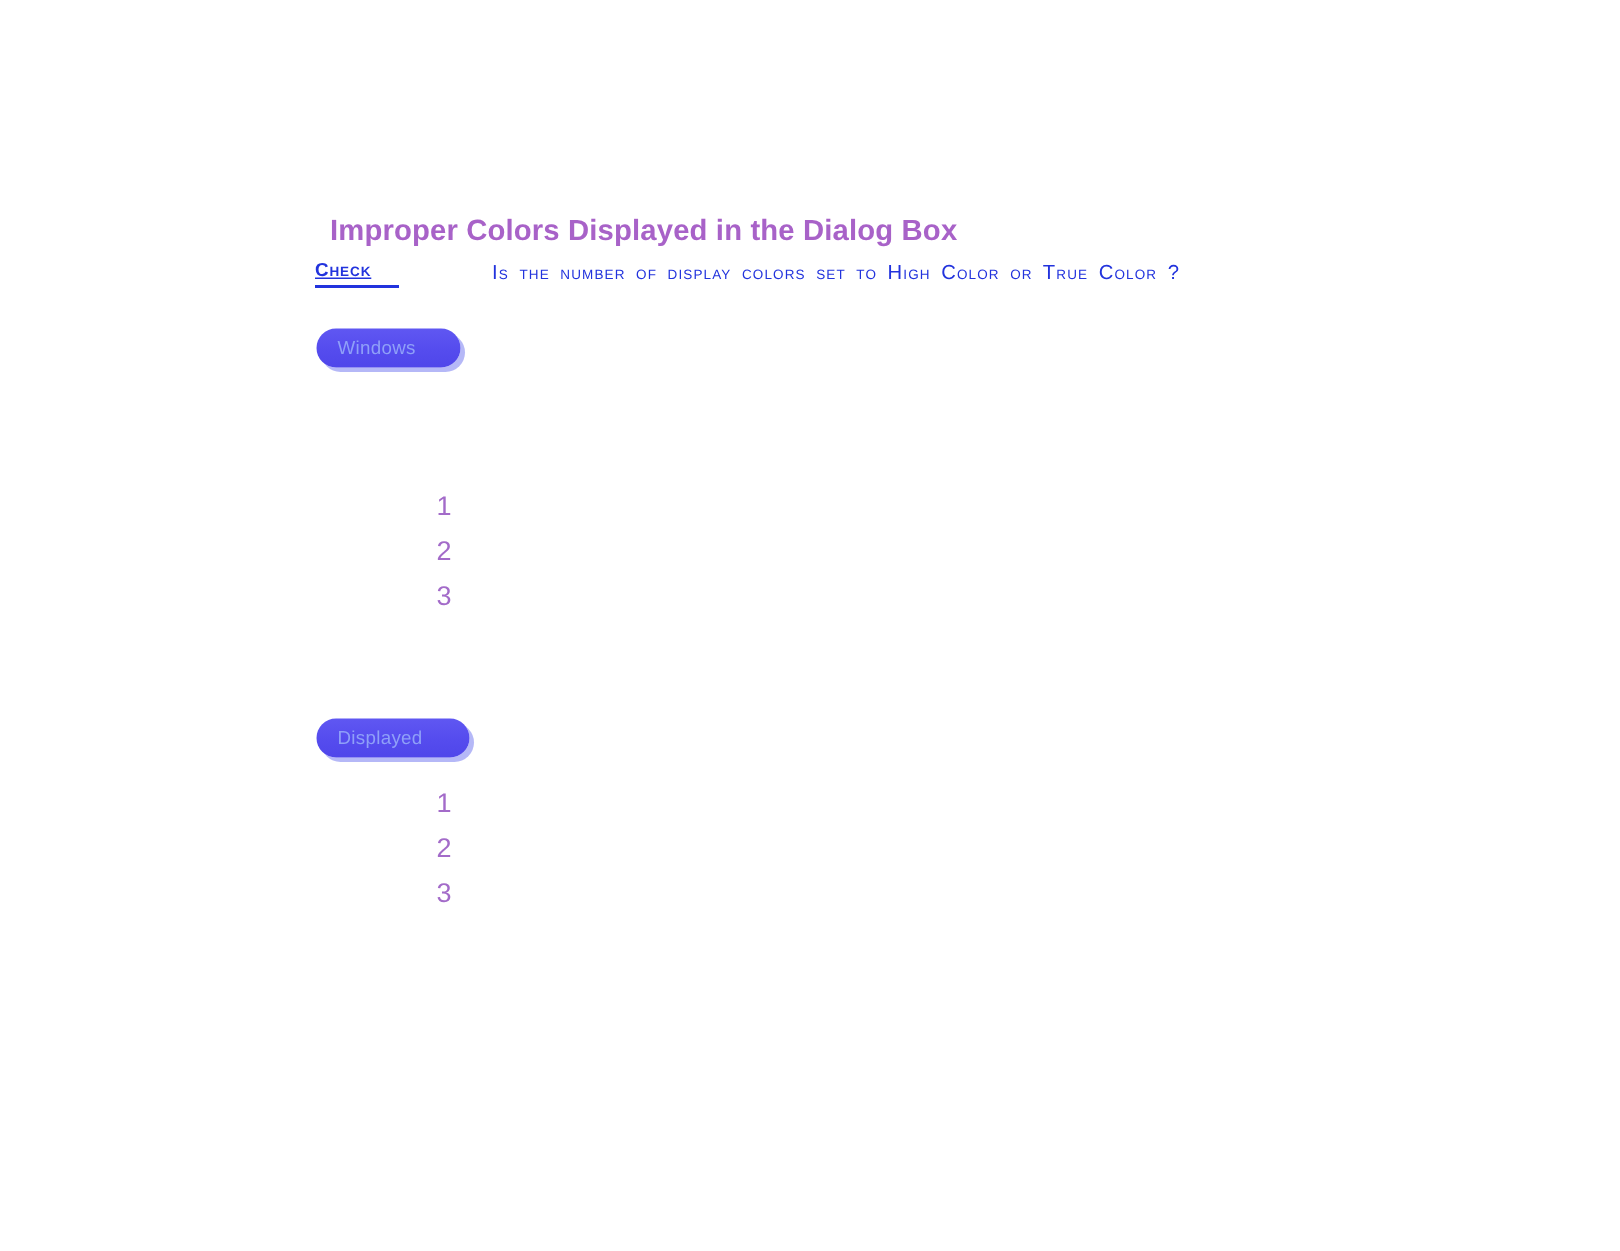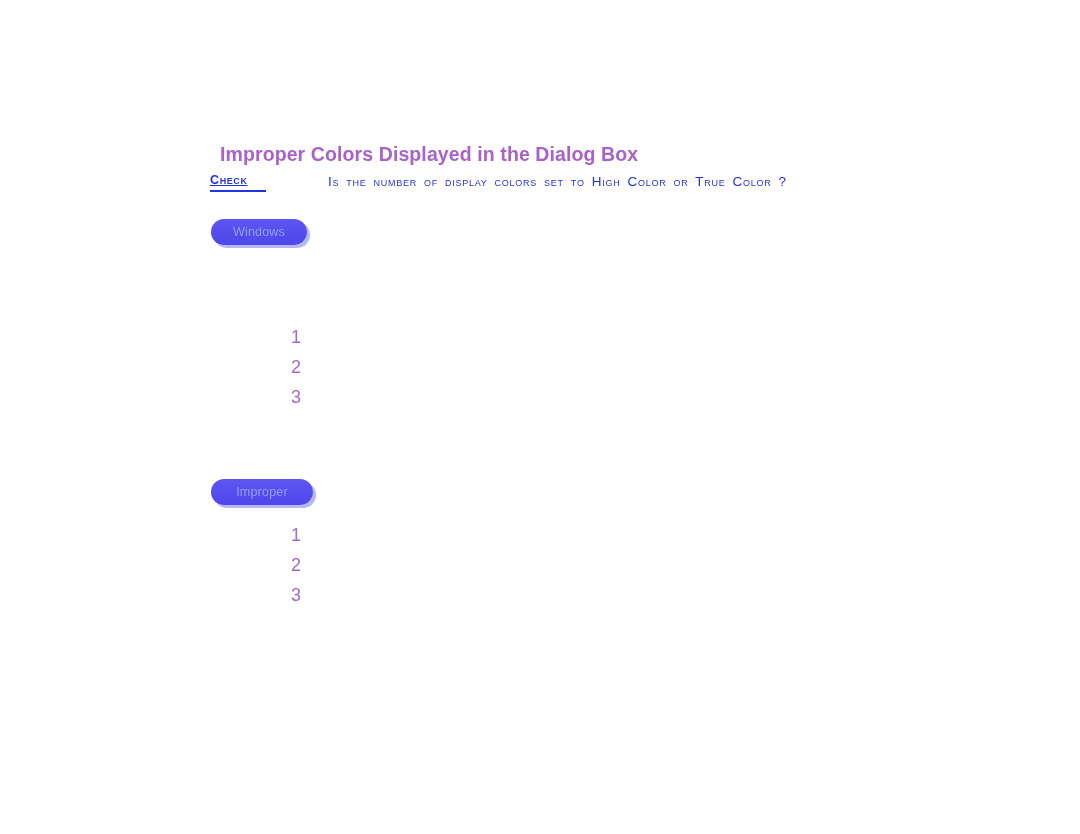--- a/index.html
+++ b/index.html
@@ -72,21 +72,21 @@
 
   
   .platform-pill {
     position: absolute;
     height: 26px;
     border-radius: 13px;
     background: linear-gradient(180deg, #5f57f2 0%, #554cee 55%, #4f46ea 100%);
     box-shadow: 3px 3px 0 0 rgba(120,125,240,0.55);
     display: flex;
     align-items: center;
-    justify-content: center;
+    justify-content: flex-start;
     box-sizing: border-box;
     padding: 0 14px;
   }
   .platform-pill .pill-text {
     font-size: 12.5px;
     color: #8fa0f8;
     letter-spacing: 0.2px;
     white-space: nowrap;
   }
   #pill-windows {
@@ -158,21 +158,21 @@
       <span class="step-number">2</span>
       <span class="step-text"></span>
     </div>
     <div class="step-row">
       <span class="step-number">3</span>
       <span class="step-text"></span>
     </div>
   </div>
 
   <div class="platform-pill" id="pill-macintosh">
-    <span class="pill-text">Improper</span>
+    <span class="pill-text">Displayed</span>
   </div>
 
   <div class="step-list" id="steps-macintosh">
     <div class="step-row">
       <span class="step-number">1</span>
       <span class="step-text"></span>
     </div>
     <div class="step-row">
       <span class="step-number">2</span>
       <span class="step-text"></span>

